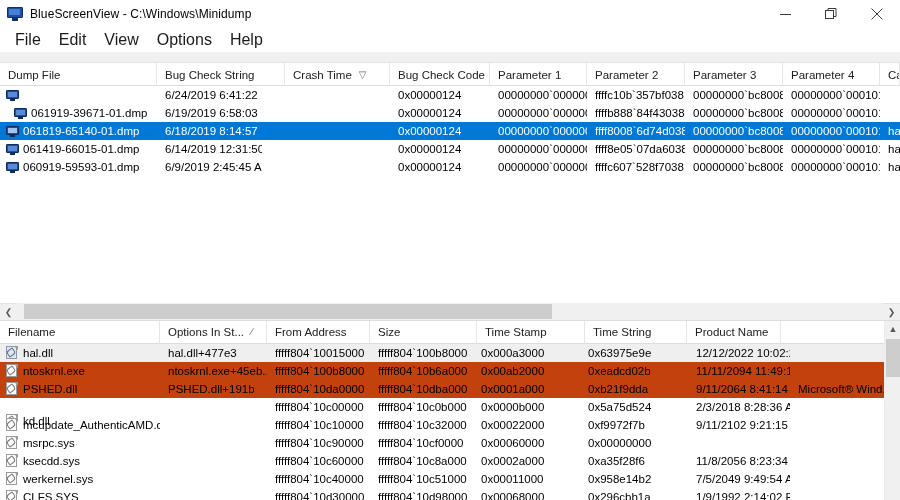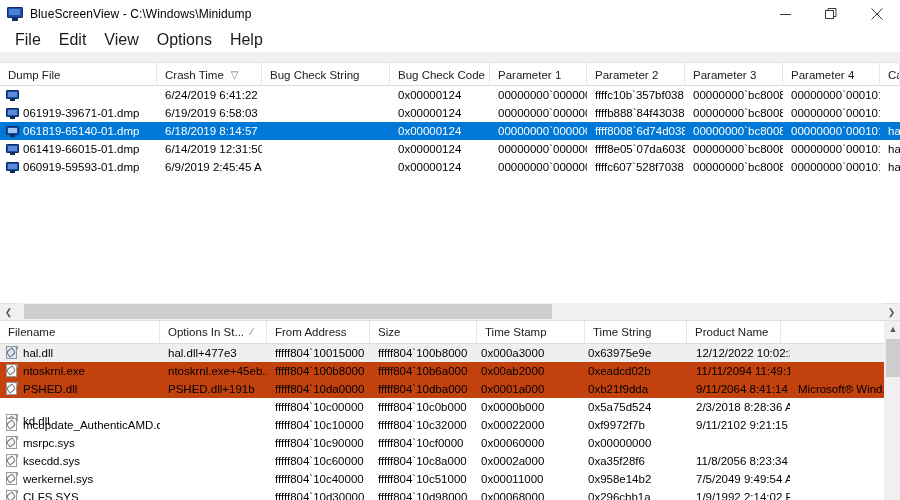--- a/index.html
+++ b/index.html
@@ -325,26 +325,26 @@
     <div class="menu-item">Help</div>
   </div>
 
   <div class="toolstrip"></div>
 
   <div class="listview" id="dumps-pane" style="height:247px;">
     <div class="lv-header" id="dumps-header">
         <div class="lv-col" style="width: 157px;">
           <span>Dump File</span>
         </div>
+        <div class="lv-col" style="width: 128px;">
+          <span>Bug Check String</span>
+        </div>
         <div class="lv-col" style="width: 105px;">
           <span>Crash Time</span>
           <span class="sort-mark">▽</span>
-        </div>
-        <div class="lv-col" style="width: 128px;">
-          <span>Bug Check String</span>
         </div>
         <div class="lv-col" style="width: 100px;">
           <span>Bug Check Code</span>
         </div>
         <div class="lv-col" style="width: 97px;">
           <span>Parameter 1</span>
         </div>
         <div class="lv-col" style="width: 98px;">
           <span>Parameter 2</span>
         </div>
@@ -370,21 +370,21 @@
           <div class="lv-cell" style="width: 105px;">6/24/2019 6:41:22 ...</div>
           <div class="lv-cell" style="width: 128px;"></div>
           <div class="lv-cell" style="width: 100px;">0x00000124</div>
           <div class="lv-cell" style="width: 97px;">00000000`000000...</div>
           <div class="lv-cell" style="width: 98px;">ffffc10b`357bf038</div>
           <div class="lv-cell" style="width: 98px;">00000000`bc8008...</div>
           <div class="lv-cell" style="width: 97px;">00000000`000101...</div>
           <div class="lv-cell" style="width: 20px;"></div>
         </div>
         <div class="lv-row">
-          <div class="lv-cell" style="width: 157px; padding-left: 0px; display: flex; align-items: center;">
+          <div class="lv-cell" style="width: 157px; padding-left: 8px; display: flex; align-items: center;">
             <span class="row-icon">
               <span class="ri-body"></span>
               <span class="ri-screen"></span>
               <span class="ri-stand"></span>
             </span>
             <span>061919-39671-01.dmp</span>
           </div>
           <div class="lv-cell" style="width: 105px;">6/19/2019 6:58:03 ...</div>
           <div class="lv-cell" style="width: 128px;"></div>
           <div class="lv-cell" style="width: 100px;">0x00000124</div>

